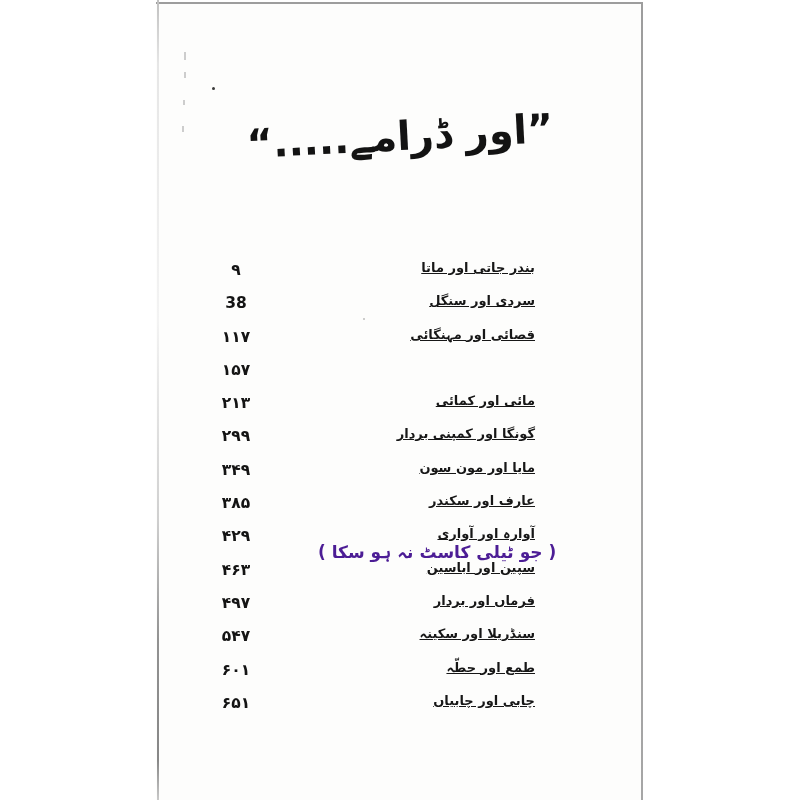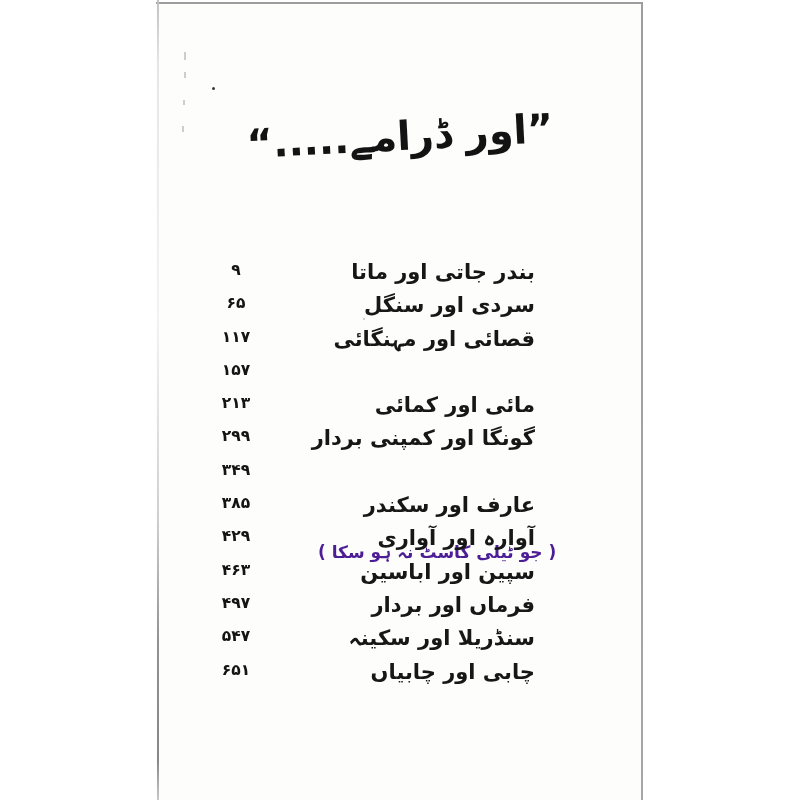--- a/index.html
+++ b/index.html
@@ -92,23 +92,24 @@
     font-size: 15.5px;
     color: #141414;
     direction: rtl;
   }
   .toc-chapter {
     position: absolute;
     right: 2px;
     top: 3px;
     direction: rtl;
     font-weight: bold;
-    font-size: 21px;
+    font-size: 13px;
     color: #171717;
     white-space: nowrap;
+    text-decoration: underline;
   }
   .toc-note {
     position: absolute;
     left: 113px;
     top: 19px;
     direction: rtl;
     font-weight: bold;
     font-size: 17px;
     color: #4c1d95;
     white-space: nowrap;
@@ -143,21 +144,21 @@
 
   <div class="book-title">”اور ڈرامے.....“</div>
 
   <div class="toc">
       <div class="toc-row">
       <span class="toc-num">۹</span>
 
       <span class="toc-chapter" dir="rtl">بندر جاتی اور ماتا</span>
     </div>
       <div class="toc-row">
-      <span class="toc-num">۶۵</span>
+      <span class="toc-num">38</span>
 
       <span class="toc-chapter" dir="rtl">سردی اور سنگل</span>
     </div>
       <div class="toc-row">
       <span class="toc-num">۱۱۷</span>
 
       <span class="toc-chapter" dir="rtl">قصائی اور مہنگائی</span>
     </div>
       <div class="toc-row">
       <span class="toc-num">۱۵۷</span>
@@ -169,20 +170,21 @@
       <span class="toc-chapter" dir="rtl">مائی اور کمائی</span>
     </div>
       <div class="toc-row">
       <span class="toc-num">۲۹۹</span>
 
       <span class="toc-chapter" dir="rtl">گونگا اور کمپنی بردار</span>
     </div>
       <div class="toc-row">
       <span class="toc-num">۳۴۹</span>
 
+      <span class="toc-chapter" dir="rtl">مایا اور مون سون</span>
     </div>
       <div class="toc-row">
       <span class="toc-num">۳۸۵</span>
 
       <span class="toc-chapter" dir="rtl">عارف اور سکندر</span>
     </div>
       <div class="toc-row">
       <span class="toc-num">۴۲۹</span>
       <span class="toc-note">( جو ٹیلی کاسٹ نہ ہو سکا )</span>
       <span class="toc-chapter" dir="rtl">آوارہ اور آواری</span>
@@ -196,19 +198,24 @@
       <span class="toc-num">۴۹۷</span>
 
       <span class="toc-chapter" dir="rtl">فرماں اور بردار</span>
     </div>
       <div class="toc-row">
       <span class="toc-num">۵۴۷</span>
 
       <span class="toc-chapter" dir="rtl">سنڈریلا اور سکینہ</span>
     </div>
       <div class="toc-row">
+      <span class="toc-num">۶۰۱</span>
+
+      <span class="toc-chapter" dir="rtl">طمع اور حطّہ</span>
+    </div>
+      <div class="toc-row">
       <span class="toc-num">۶۵۱</span>
 
       <span class="toc-chapter" dir="rtl">چابی اور چابیاں</span>
     </div>
     </div>
 
 </div>
 
 </body></html>

